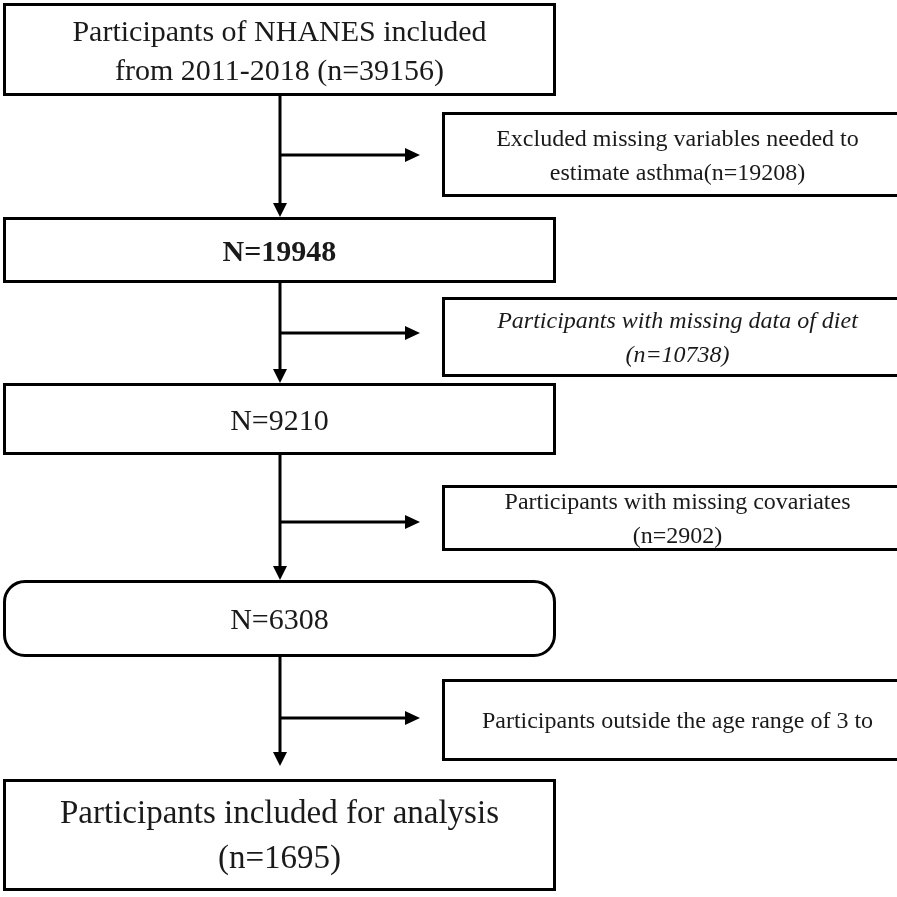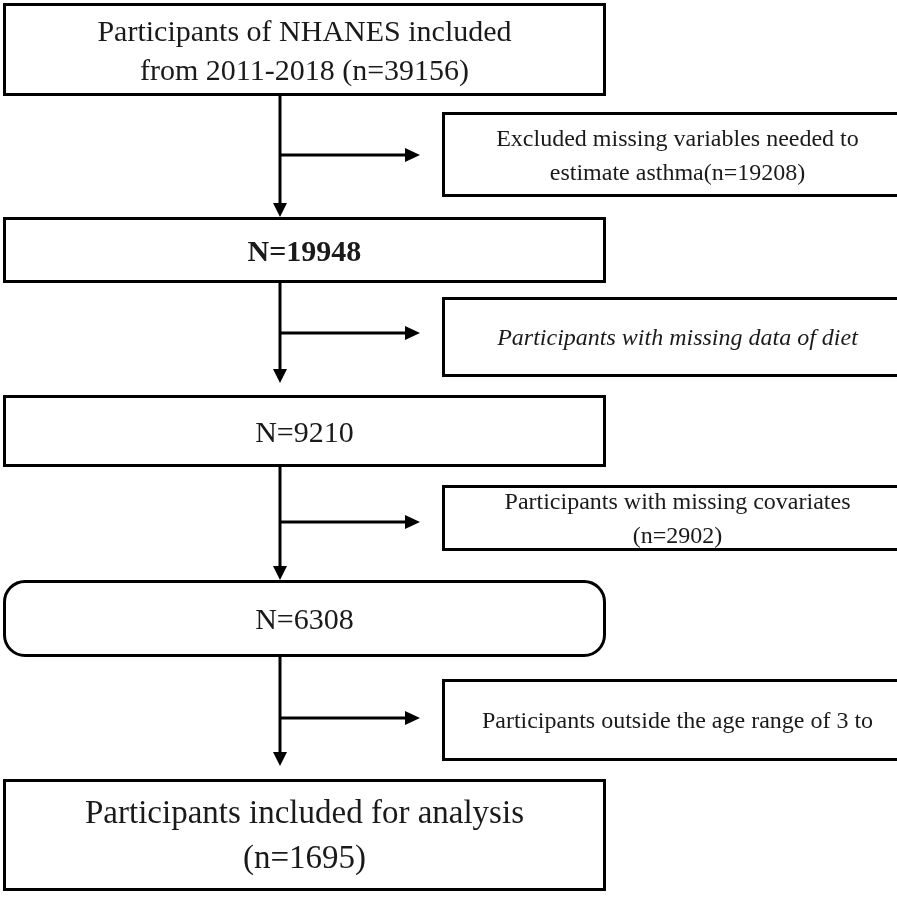--- a/index.html
+++ b/index.html
@@ -26,33 +26,33 @@
     align-items: center;
     justify-content: center;
     text-align: center;
   }
   .box span {
     display: block;
     white-space: nowrap;
   }
   .main-box {
     left: 3px;
-    width: 603px;
+    width: 553px;
     font-size: 30px;
     line-height: 39px;
   }
   .side-box {
     left: 442px;
     width: 471px;
     font-size: 24px;
     line-height: 34px;
   }
   #box-a { top: 3px;   height: 93px; }
   #box-b { top: 217px; height: 66px; font-weight: bold; }
-  #box-c { top: 395px; height: 72px; }
+  #box-c { top: 383px; height: 72px; }
   #box-d { top: 580px; height: 77px; border-radius: 22px; }
   #box-e { top: 779px; height: 112px; font-size: 33px; line-height: 45px; }
 
   #side-1 { top: 112px; height: 85px; }
   #side-2 { top: 297px; height: 80px; font-style: italic; }
   #side-3 { top: 485px; height: 66px; }
   #side-4 { top: 679px; height: 82px; }
 
   #connectors {
     position: absolute;
@@ -121,20 +121,21 @@
     <span>(n=1695)</span>
   </div>
 
   <div id="side-1" class="box side-box">
     <span>Excluded missing variables needed to</span>
     <span>estimate asthma(n=19208)</span>
   </div>
 
   <div id="side-2" class="box side-box">
     <span>Participants with missing data of diet</span>
+    <span>(n=10738)</span>
   </div>
 
   <div id="side-3" class="box side-box">
     <span>Participants with missing covariates</span>
     <span>(n=2902)</span>
   </div>
 
   <div id="side-4" class="box side-box">
     <span>Participants outside the age range of 3 to</span>
   </div>

